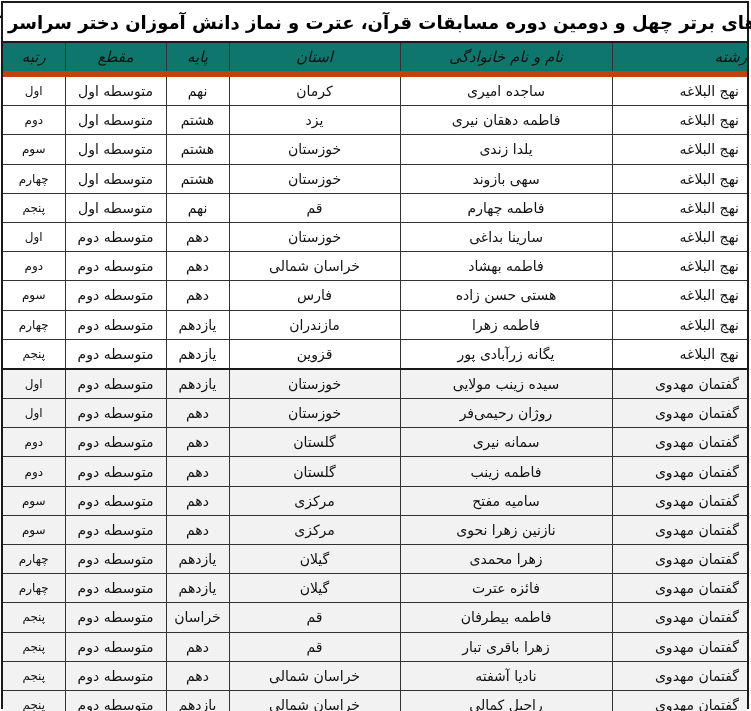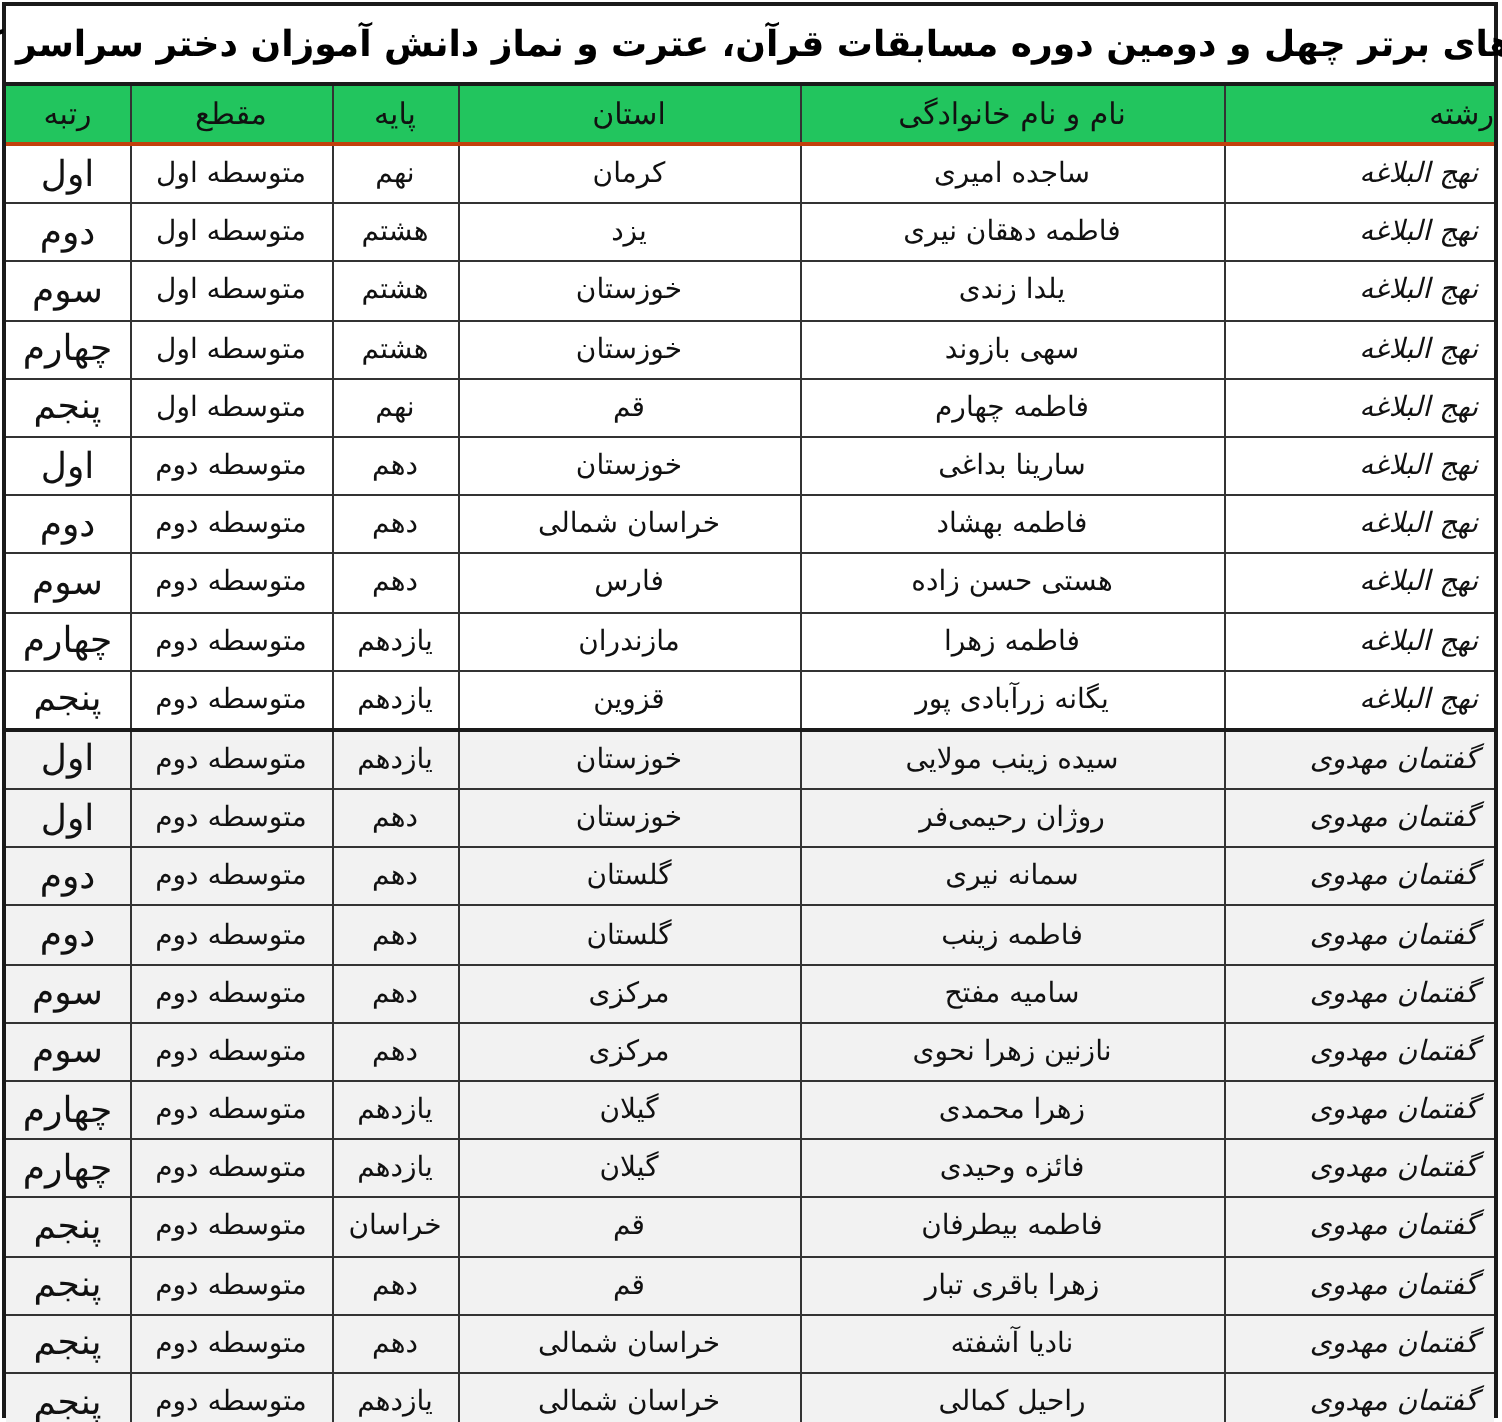--- a/index.html
+++ b/index.html
@@ -54,36 +54,37 @@
     font-size: 14px;
     color: #111;
     white-space: nowrap;
     overflow: hidden;
   }
   tr:first-child td, tr:first-child th { border-top: none; }
   td:first-child, th:first-child { border-right: none; text-align: right; }
   td:last-child, th:last-child { border-left: none; }
   thead th {
     height: 28px;
-    background: #22c55e;
+    background: #0f766e;
     font-size: 15px;
-    border-bottom: 2px solid #c2410c;
+    border-bottom: 6px solid #c2410c;
+    font-style: italic;
   }
   tbody td {
     height: 28.2px;
   }
   tbody tr.sec-b td {
     background: #f2f2f2;
   }
   tbody tr.sec-start td {
     border-top: 2px solid #1a1a1a;
   }
   tbody tr:last-child td { border-bottom: none; }
-  td.field { text-align: right; padding-right: 8px; font-style: italic; }
-  td.rank { font-size: 18px; }
+  td.field { text-align: right; padding-right: 8px; }
+  td.rank { font-size: 12px; }
 </style>
 </head>
 <body>
 
 <div class="sheet">
   <div class="title">رتبه های برتر چهل و دومین دوره مسابقات قرآن، عترت و نماز دانش آموزان دختر سراسر کشور</div>
   <table>
     <colgroup>
       <col style="width:135px">
       <col style="width:212px">
@@ -234,21 +235,21 @@
         <tr class="sec-b">
           <td class="field">گفتمان مهدوی</td>
           <td>زهرا محمدی</td>
           <td>گیلان</td>
           <td>یازدهم</td>
           <td>متوسطه دوم</td>
           <td class="rank">چهارم</td>
         </tr>
         <tr class="sec-b">
           <td class="field">گفتمان مهدوی</td>
-          <td>فائزه وحیدی</td>
+          <td>فائزه عترت</td>
           <td>گیلان</td>
           <td>یازدهم</td>
           <td>متوسطه دوم</td>
           <td class="rank">چهارم</td>
         </tr>
         <tr class="sec-b">
           <td class="field">گفتمان مهدوی</td>
           <td>فاطمه بیطرفان</td>
           <td>قم</td>
           <td>خراسان</td>

